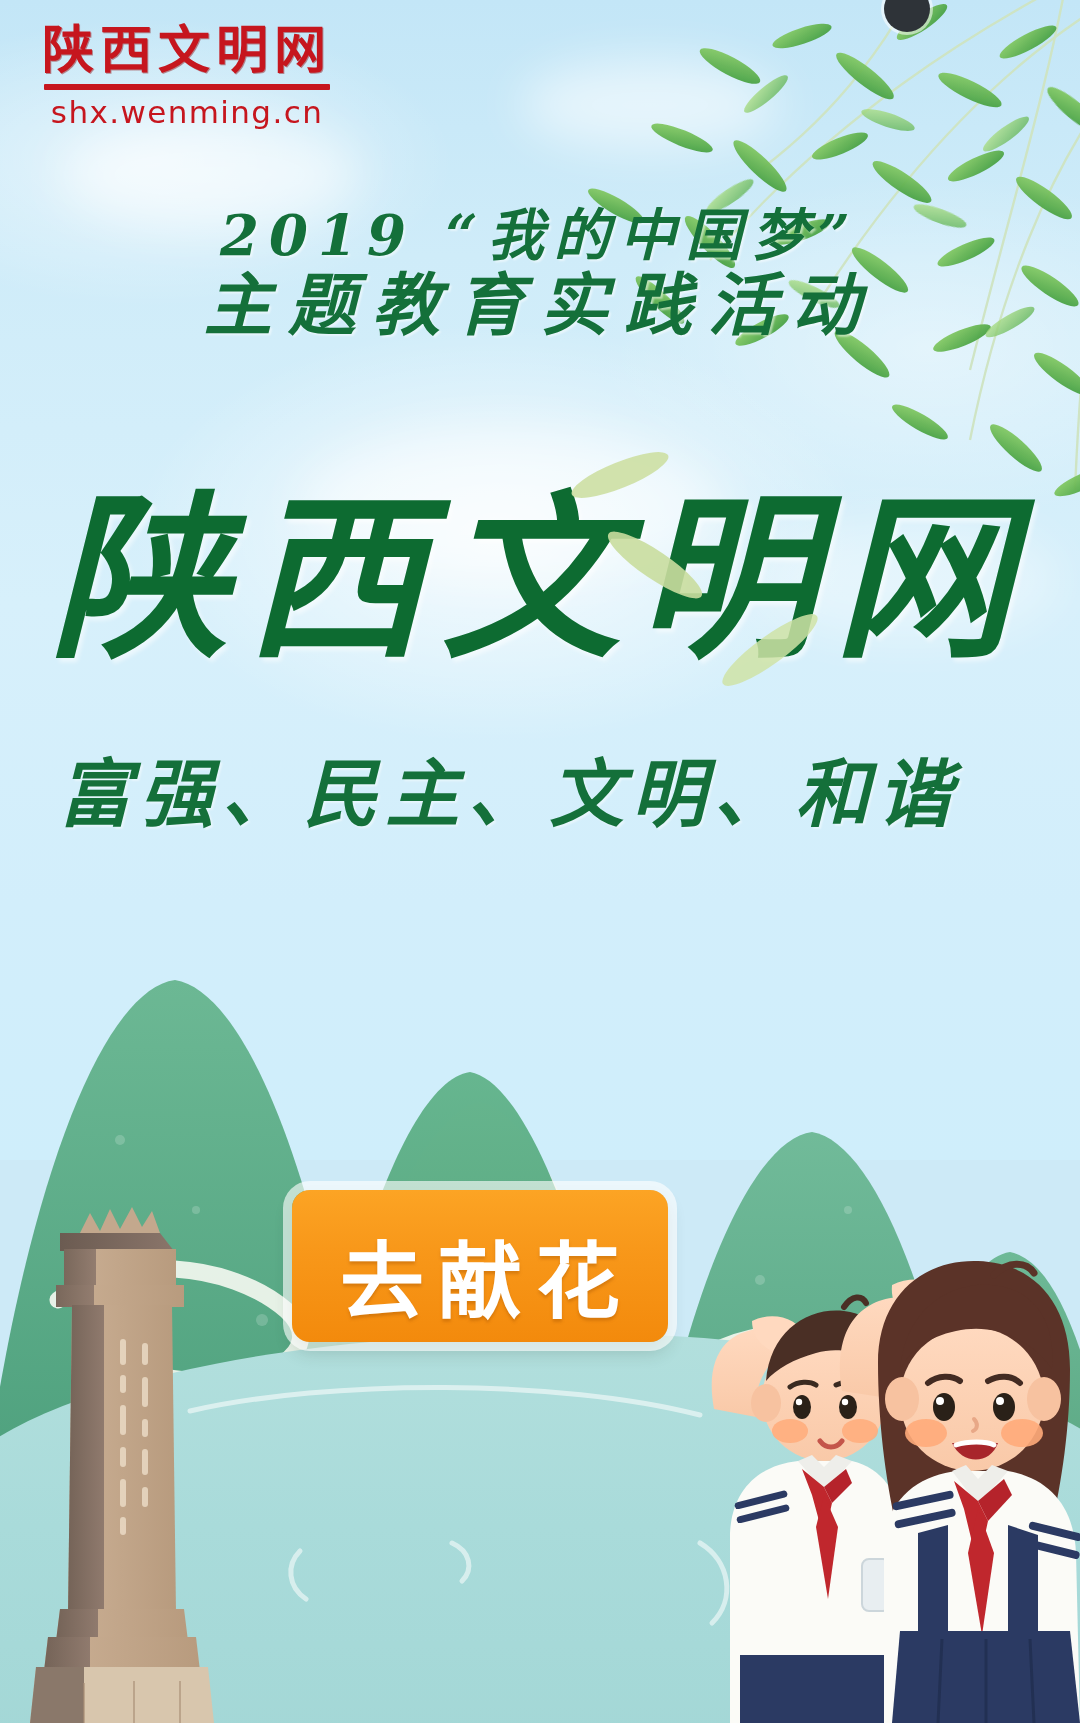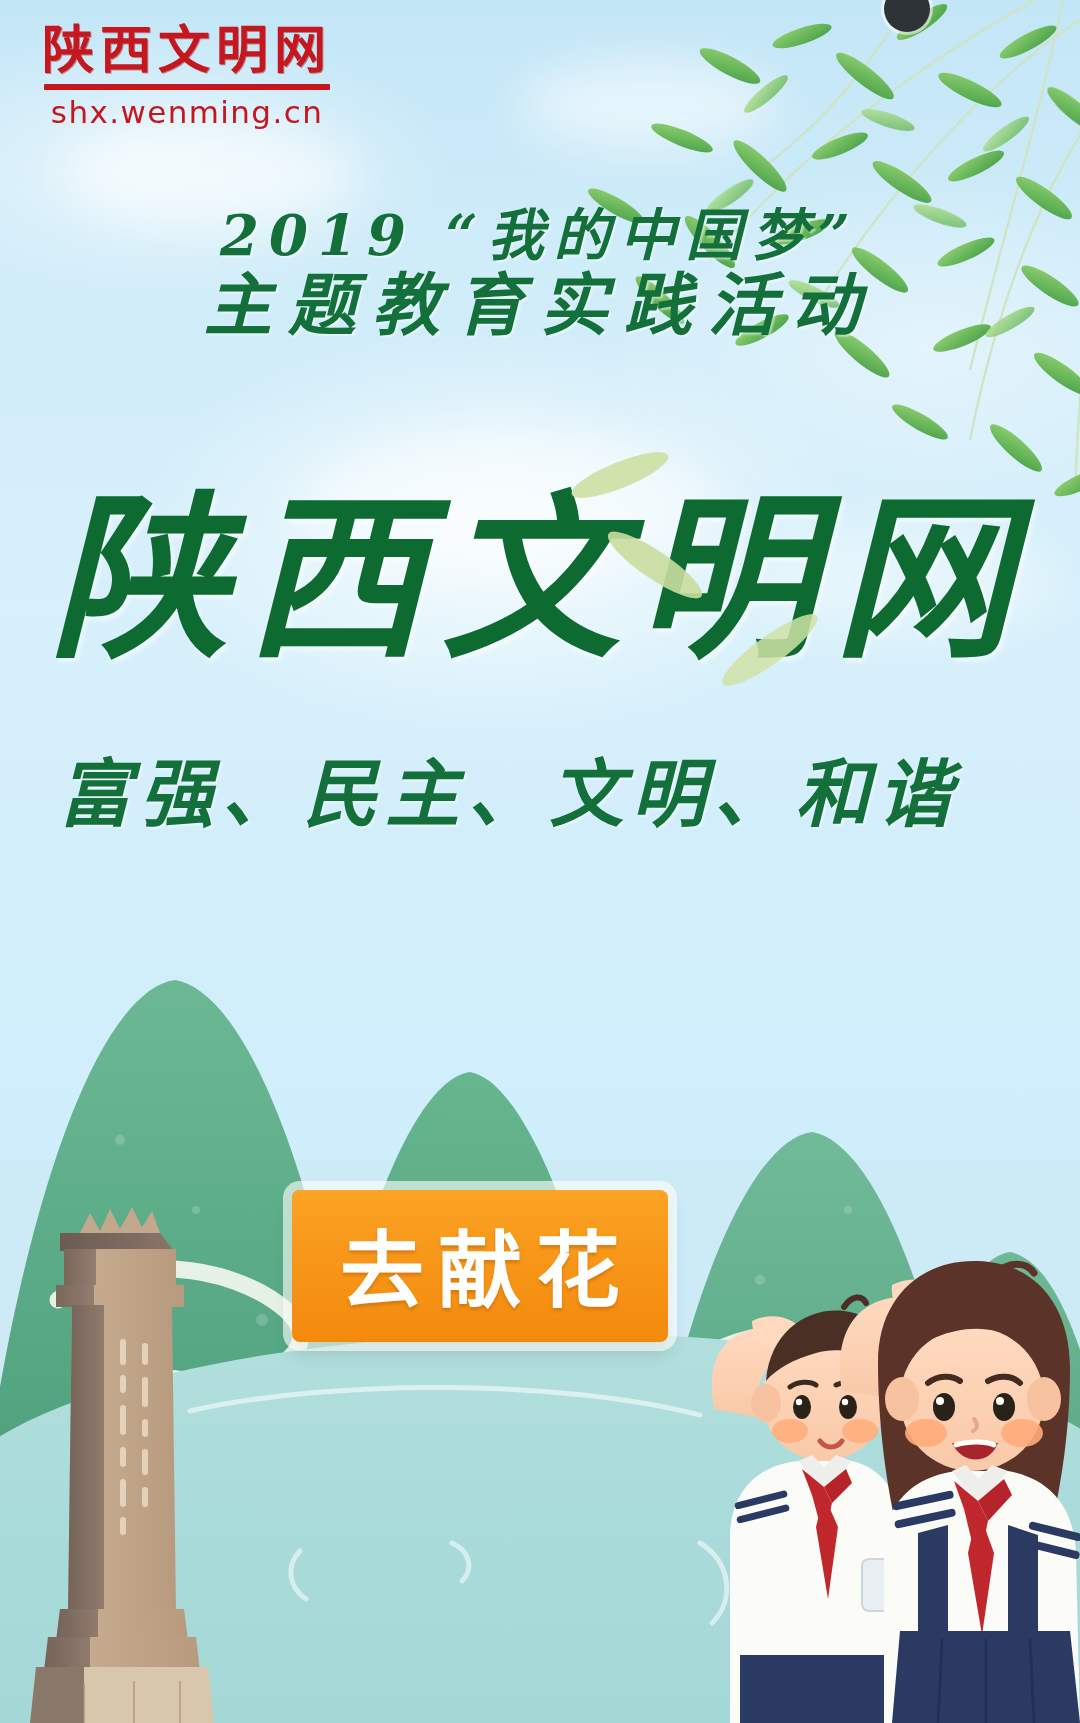--- a/index.html
+++ b/index.html
@@ -145,22 +145,22 @@
   
   .monument{ position:absolute; left:24px; bottom:0; width:210px; height:630px; z-index:14;}
 
   
   .students{ position:absolute; right:-6px; bottom:0; width:430px; height:520px; z-index:18;}
 
   
   .cta-button{
     position:absolute; left:292px; top:1190px;
     width:376px; height:152px;
-    border:0; padding:5px; margin:0;
-    border-radius:8px;
+    border:0; padding:16px; margin:0;
+    border-radius:18px;
     background:linear-gradient(180deg,#fca424 0%, #f8981a 38%, #f38a0c 100%);
     box-shadow:
       0 0 0 9px rgba(255,255,255,.62),
       0 10px 18px rgba(40,60,40,.20);
     color:#ffffff;
     font-family:"DejaVu Sans","Liberation Sans",sans-serif;
     font-size:84px;
     font-weight:bold;
     letter-spacing:14px;
     text-indent:14px;

